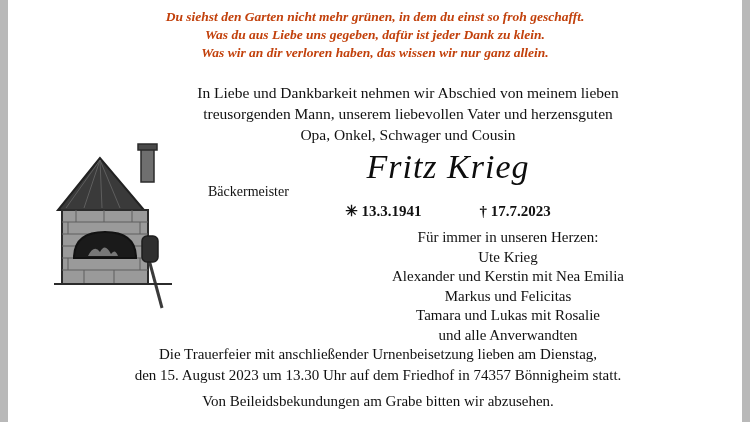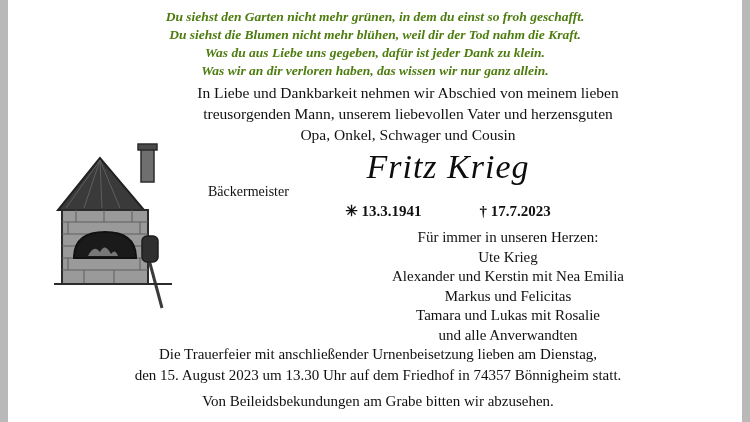--- a/index.html
+++ b/index.html
@@ -46,21 +46,21 @@
     position: absolute;
     left: 0;
     top: 8px;
     width: 734px;
     text-align: center;
     font-family: "Liberation Serif", serif;
     font-weight: bold;
     font-style: italic;
     font-size: 13.5px;
     line-height: 18px;
-    color: #4d7c0f;
+    color: #c2410c;
   }
   .poem div { white-space: nowrap; }
 
   
   .intro {
     position: absolute;
     left: 120px;
     top: 82px;
     width: 560px;
     text-align: center;
@@ -155,21 +155,20 @@
 
 <div class="page">
 
   <div class="sidebar-left"></div>
   <div class="sidebar-right"></div>
 
   <div class="content">
 
     <div class="poem">
       <div>Du siehst den Garten nicht mehr grünen, in dem du einst so froh geschafft.</div>
-      <div>Du siehst die Blumen nicht mehr blühen, weil dir der Tod nahm die Kraft.</div>
       <div>Was du aus Liebe uns gegeben, dafür ist jeder Dank zu klein.</div>
       <div>Was wir an dir verloren haben, das wissen wir nur ganz allein.</div>
     </div>
 
     <div class="intro">
       <div>In Liebe und Dankbarkeit nehmen wir Abschied von meinem lieben</div>
       <div>treusorgenden Mann, unserem liebevollen Vater und herzensguten</div>
       <div>Opa, Onkel, Schwager und Cousin</div>
     </div>
 

